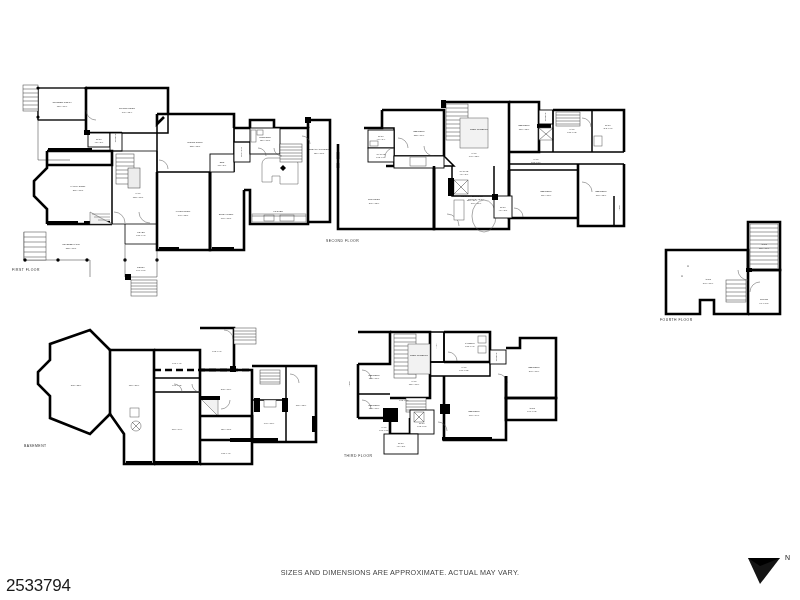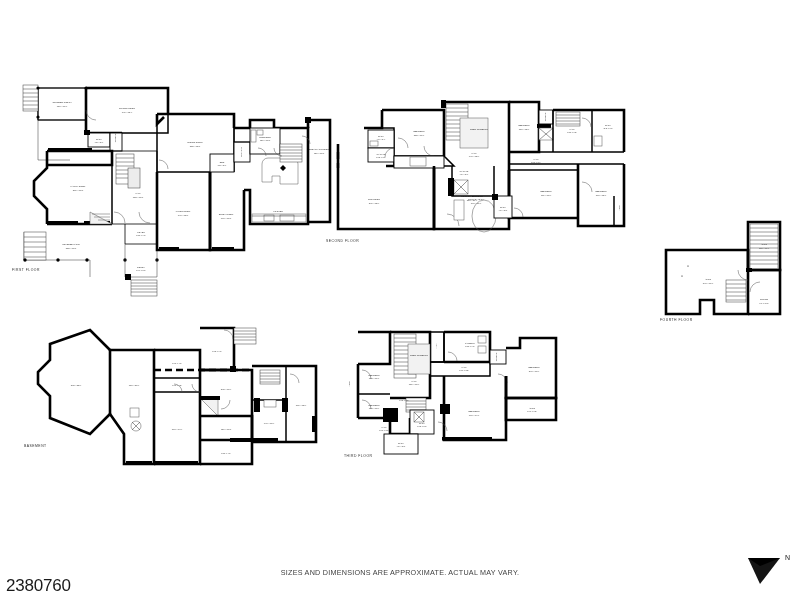--- a/index.html
+++ b/index.html
@@ -478,21 +478,21 @@
       <text class="rlabel" x="57" y="126">BATH</text>
       <text class="rdim" x="57" y="129">9'1" x 5'2"</text>
       <path class="door" d="M94,104 a9,9 0 0 1 9,9"></path>
       <path class="wall-fill" d="M98,119 h50 v3.5 h-50 z"></path>
     </svg>
     <div class="floor-caption" style="left:0px;top:136px;">THIRD FLOOR</div>
   </div>
 
   <div class="footer-note">SIZES AND DIMENSIONS ARE APPROXIMATE. ACTUAL MAY VARY.</div>
 
-  <div class="listing-id">2380760</div>
+  <div class="listing-id">2533794</div>
 
   <div class="north">
     <svg width="52" height="34" viewBox="0 0 52 34">
       <path d="M4,6 L36,6 L16,32 Z" fill="#141414"></path>
       <path d="M4,6 L36,6 L16,14 Z" fill="#000"></path>
       <text x="41" y="8" font-family="Liberation Sans, sans-serif" font-size="7" fill="#141414">N</text>
     </svg>
   </div>
 
 </div>

